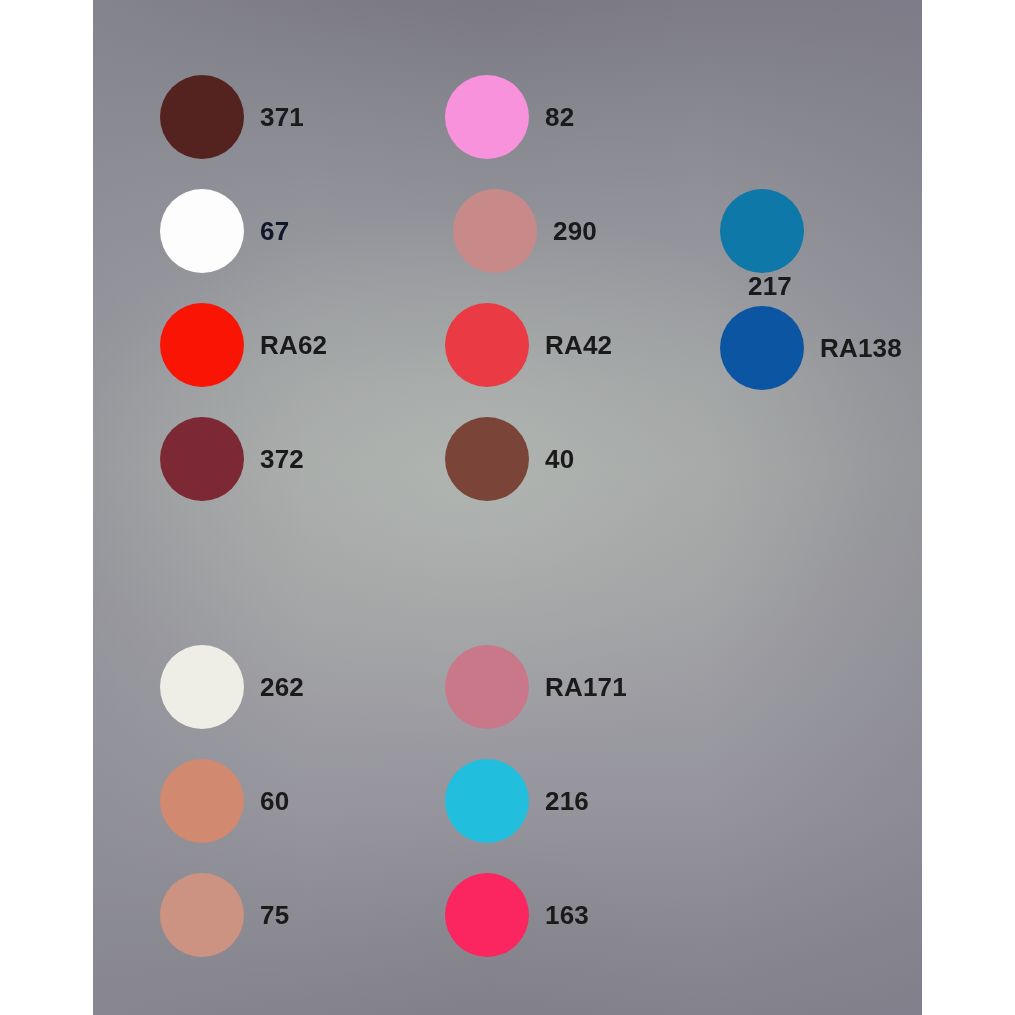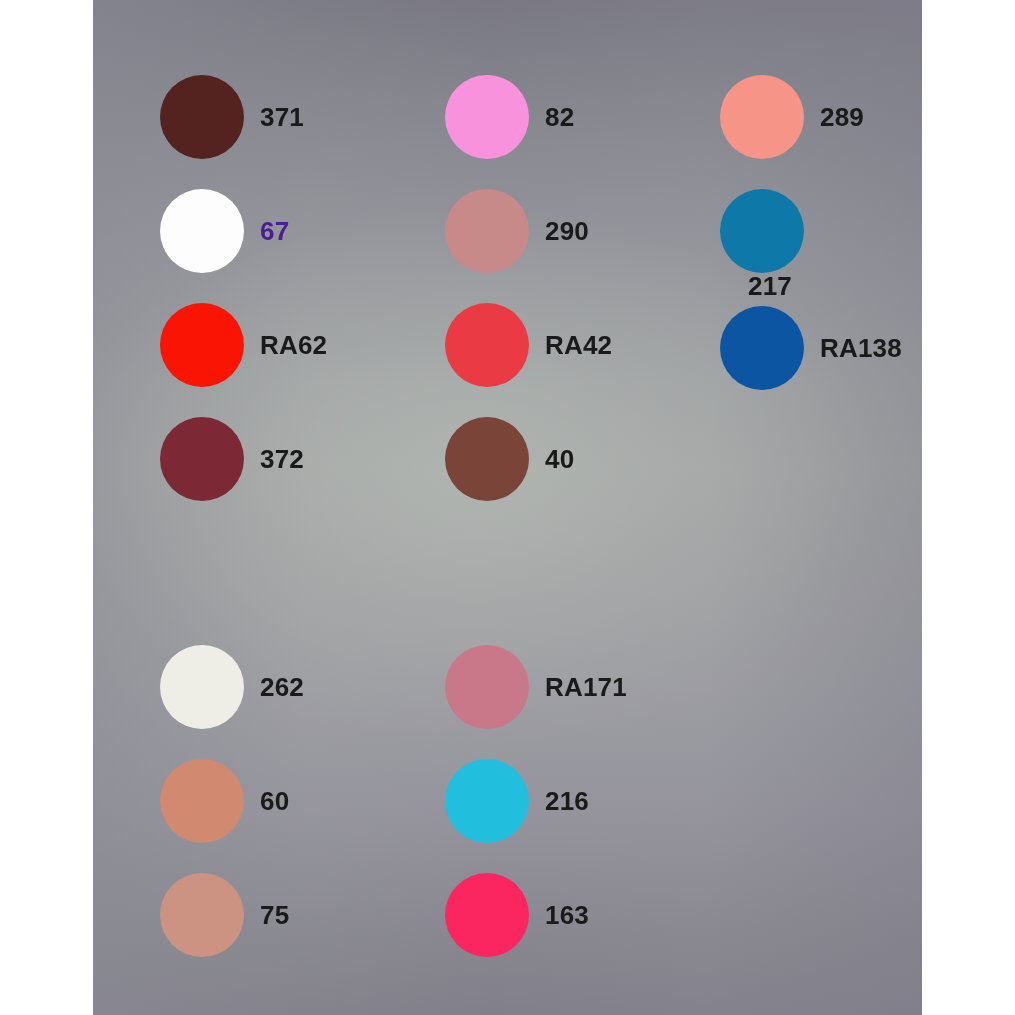--- a/index.html
+++ b/index.html
@@ -120,29 +120,25 @@
 
     <div id="swatch-grid">
         <div class="swatch-item" style="left: 67px; top: 75px; height: 84px;">
           <div class="swatch-dot" style="width: 84px; height: 84px; background-color: rgb(85, 35, 31);"></div>
           <span class="swatch-label" style="margin-left: 16px; color: rgb(26, 26, 26);">371</span>
         </div>
         <div class="swatch-item" style="left: 352px; top: 75px; height: 84px;">
           <div class="swatch-dot" style="width: 84px; height: 84px; background-color: rgb(249, 146, 221);"></div>
           <span class="swatch-label" style="margin-left: 16px; color: rgb(26, 26, 26);">82</span>
         </div>
-        <div class="swatch-item" style="left: 627px; top: 75px; height: 84px;">
-          <div class="swatch-dot" style="width: 84px; height: 84px; background-color: rgb(247, 148, 136);"></div>
-          <span class="swatch-label" style="margin-left: 16px; color: rgb(26, 26, 26);">289</span>
-        </div>
         <div class="swatch-item" style="left: 67px; top: 189px; height: 84px;">
           <div class="swatch-dot" style="width: 84px; height: 84px; background-color: rgb(253, 253, 253);"></div>
-          <span class="swatch-label" style="color: #4c1d95;">67</span>
+          <span class="swatch-label" style="color: #0f172a;">67</span>
         </div>
-        <div class="swatch-item" style="left: 352px; top: 189px; height: 84px;">
+        <div class="swatch-item" style="left: 360px; top: 189px; height: 84px;">
           <div class="swatch-dot" style="width: 84px; height: 84px; background-color: rgb(200, 138, 136);"></div>
           <span class="swatch-label" style="margin-left: 16px; color: rgb(26, 26, 26);">290</span>
         </div>
         <div class="swatch-item" style="left: 627px; top: 189px; height: 84px; flex-direction: column;">
           <div class="swatch-dot" style="width: 84px; height: 84px; background-color: rgb(14, 120, 168);"></div>
           <span class="swatch-label" style="margin-left: 16px; color: rgb(26, 26, 26);">217</span>
         </div>
         <div class="swatch-item" style="left: 67px; top: 303px; height: 84px;">
           <div class="swatch-dot" style="width: 84px; height: 84px; background-color: rgb(250, 20, 3);"></div>
           <span class="swatch-label" style="margin-left: 16px; color: rgb(26, 26, 26);">RA62</span>

